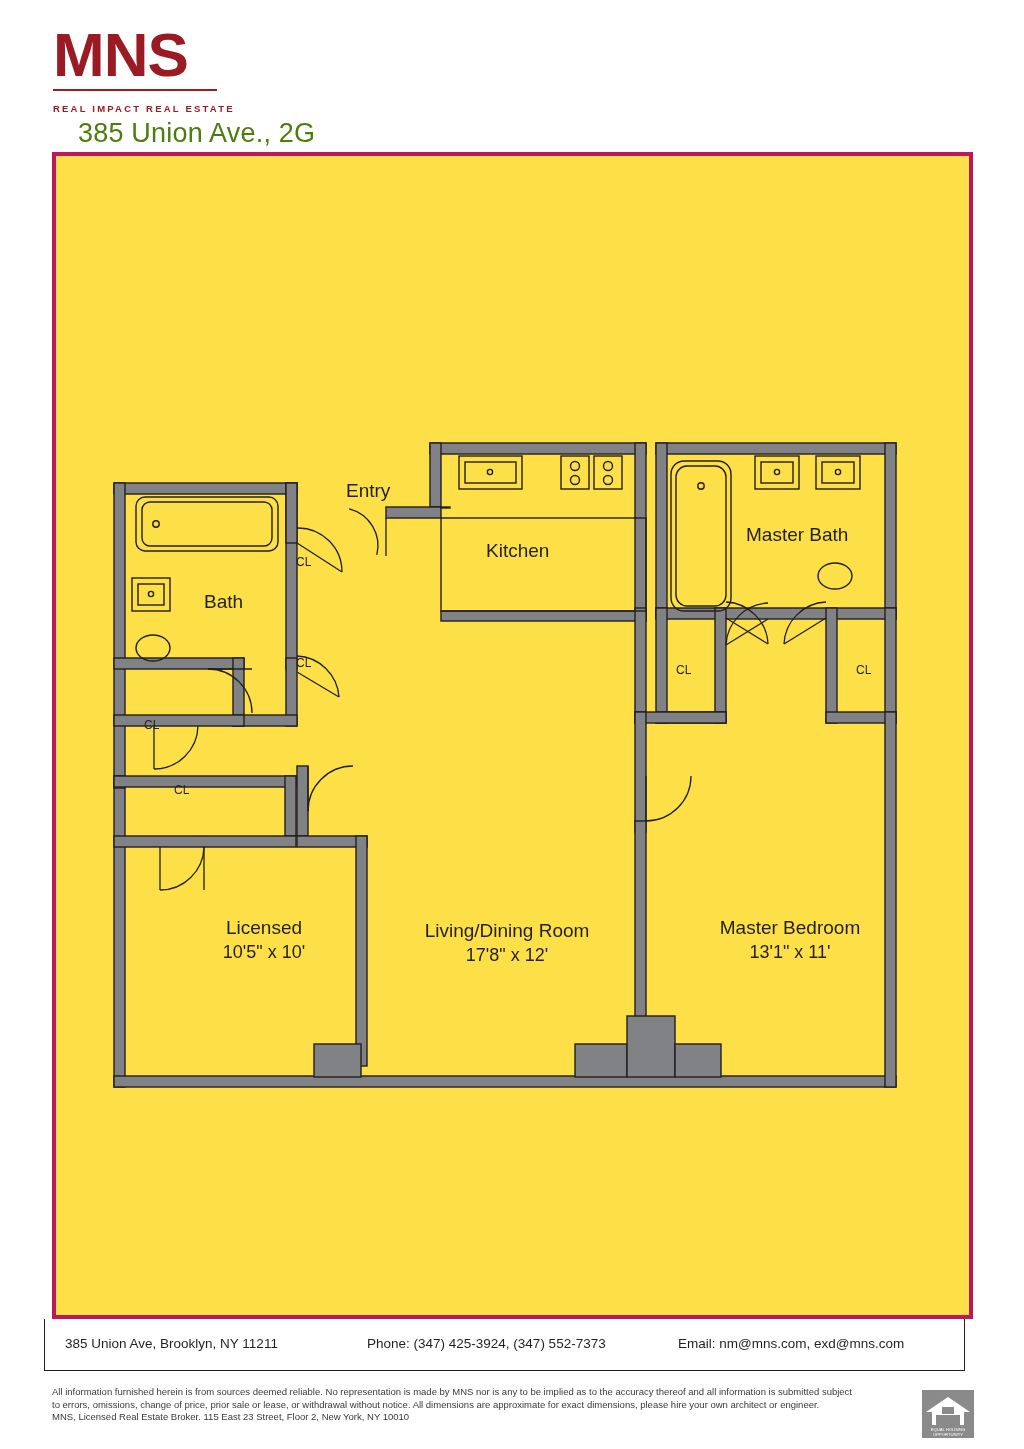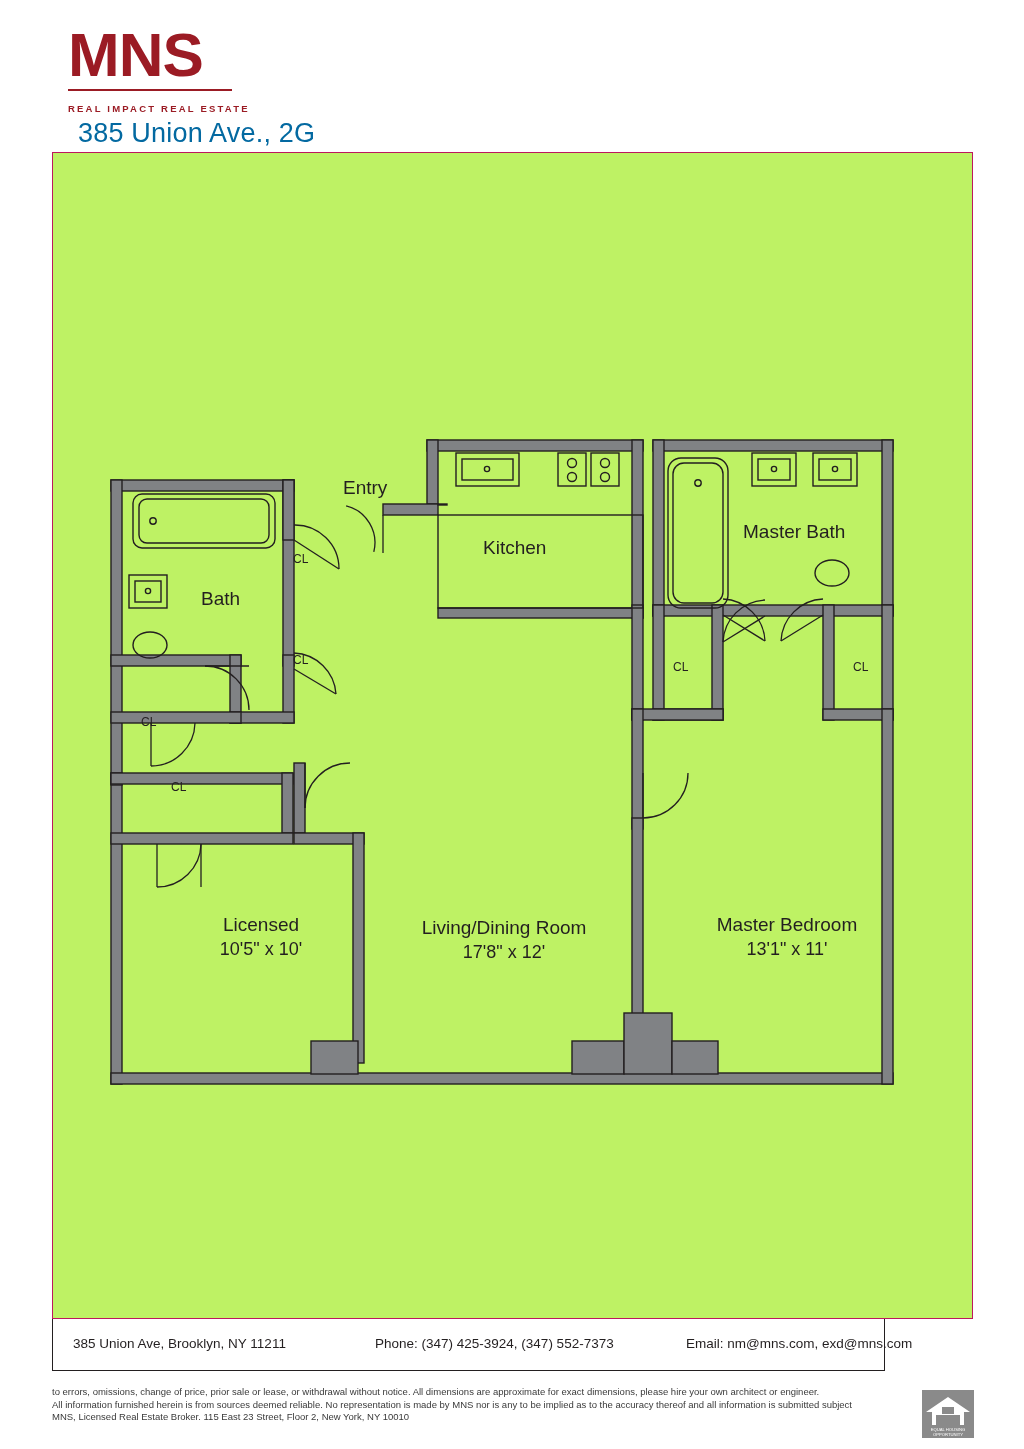--- a/index.html
+++ b/index.html
@@ -12,21 +12,21 @@
     height: 1449px;
     position: relative;
     font-family: "Liberation Sans", sans-serif;
     color: #231f20;
     overflow: hidden;
   }
 
   
   #logo-block {
     position: absolute;
-    left: 68px;
+    left: 53px;
     top: 24px;
     width: 300px;
   }
   #logo-mark {
     font-family: "Liberation Sans", sans-serif;
     font-weight: bold;
     font-size: 62px;
     letter-spacing: -1px;
     color: #9b1b24;
     line-height: 62px;
@@ -42,42 +42,42 @@
     letter-spacing: 2.2px;
     font-weight: bold;
     color: #9b1b24;
     margin-top: 12px;
   }
   #page-title {
     position: absolute;
     left: 78px;
     top: 118px;
     font-size: 27px;
-    color: #0369a1;
+    color: #4d7c0f;
     letter-spacing: 0.2px;
   }
 
   
   #plan-frame {
     position: absolute;
     left: 52px;
     top: 152px;
     width: 921px;
     height: 1167px;
-    border: 1px solid #be185d;
+    border: 4px solid #be185d;
     box-sizing: border-box;
-    background: #bef264;
+    background: #fde047;
   }
 
   
   #contact-bar {
     position: absolute;
-    left: 52px;
+    left: 44px;
     top: 1319px;
-    width: 833px;
+    width: 921px;
     height: 52px;
     border: 1px solid #231f20;
     border-top: none;
     box-sizing: border-box;
   }
   .contact-item {
     position: absolute;
     font-size: 13.5px;
     top: 17px;
     color: #231f20;
@@ -331,22 +331,22 @@
 
 </div>
 
 <div id="contact-bar">
   <div class="contact-item" id="contact-address">385 Union Ave, Brooklyn, NY 11211</div>
   <div class="contact-item" id="contact-phone">Phone: (347) 425-3924, (347) 552-7373</div>
   <div class="contact-item" id="contact-email">Email: nm@mns.com, exd@mns.com</div>
 </div>
 
 <div id="disclaimer">
+  <div>All information furnished herein is from sources deemed reliable. No representation is made by MNS nor is any to be implied as to the accuracy thereof and all information is submitted subject</div>
   <div>to errors, omissions, change of price, prior sale or lease, or withdrawal without notice. All dimensions are approximate for exact dimensions, please hire your own architect or engineer.</div>
-  <div>All information furnished herein is from sources deemed reliable. No representation is made by MNS nor is any to be implied as to the accuracy thereof and all information is submitted subject</div>
   <div style="font-weight:normal;">MNS, Licensed Real Estate Broker. 115 East 23 Street, Floor 2, New York, NY 10010</div>
 </div>
 
 <svg id="eho" viewBox="0 0 52 48">
   <rect x="0" y="0" width="52" height="48" fill="#8a8a8a"></rect>
   <g fill="#ffffff">
     <polygon points="26,7 48,22 42,22 42,35 10,35 10,22 4,22"></polygon>
   </g>
   <g fill="#8a8a8a">
     <rect x="14" y="25" width="24" height="10"></rect>

